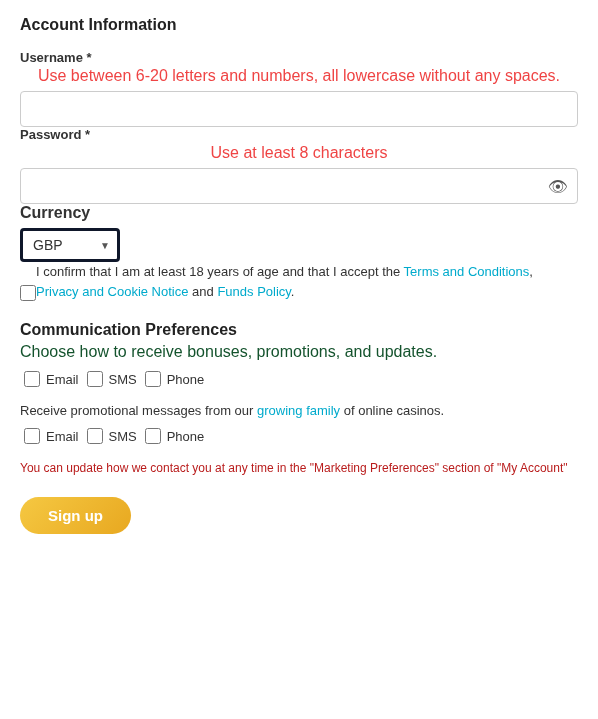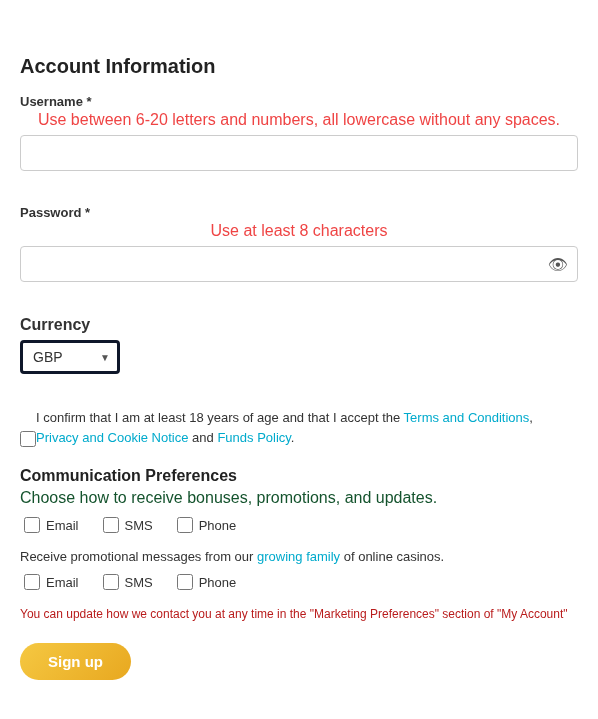--- a/index.html
+++ b/index.html
@@ -7,29 +7,28 @@
       font-family: Arial, sans-serif;
       font-size: 14px;
       color: #333;
       background: #fff;
       width: 598px;
       min-height: 719px;
       padding: 16px 20px 30px 20px;
     }
 
     .section-title {
-      font-size: 20px;
+      font-size: 16px;
       font-weight: 600;
       color: #222;
       margin-bottom: 16px;
-      margin-top: 39px;
     }
 
     .field-group {
-      margin-bottom: 34px;
+      margin-bottom: 0;
     }
 
     .field-label {
       font-size: 13px;
       font-weight: 600;
       color: #333;
       margin-bottom: 2px;
     }
 
     .field-hint {
@@ -139,21 +138,21 @@
     }
 
     .comm-hint {
       font-size: 16px;
       color: #14532d;
       margin-bottom: 10px;
     }
 
     .comm-options {
       display: flex;
-      gap: 24px;
+      gap: 8px;
       align-items: center;
       margin-bottom: 16px;
       margin-left: 4px;
     }
 
     .comm-option {
       display: flex;
       align-items: center;
       gap: 6px;
       font-size: 13px;

